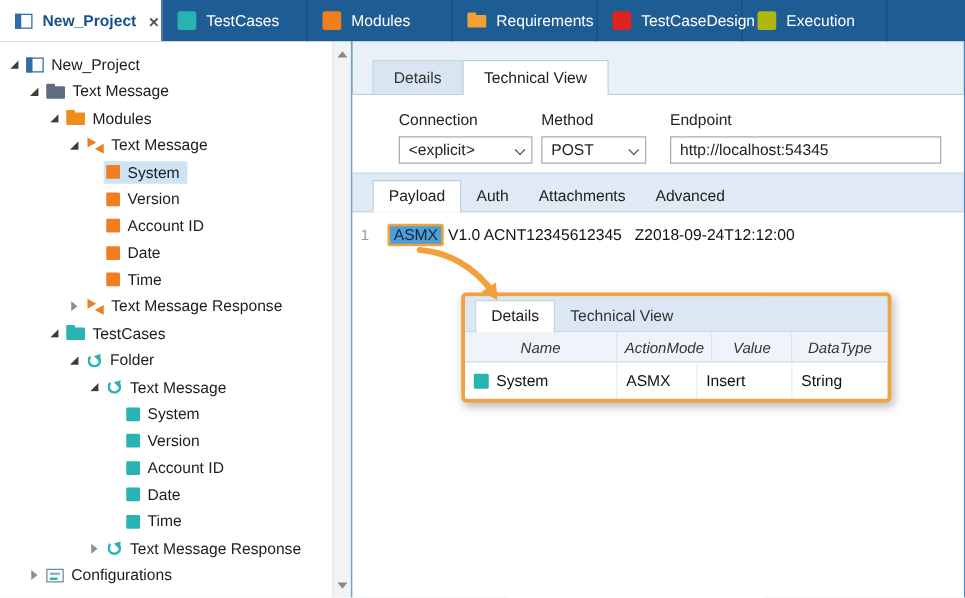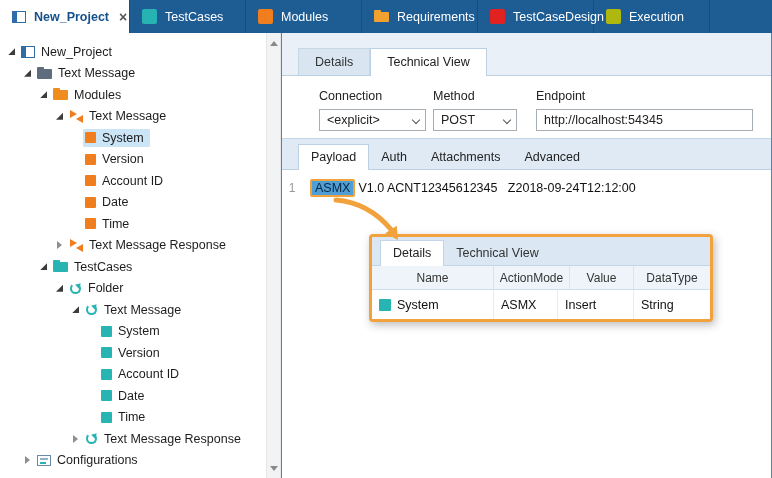--- a/index.html
+++ b/index.html
@@ -92,21 +92,21 @@
 
 .arrow{position:absolute;left:46px;top:26px;z-index:5;}
 
 
 .popup{position:absolute;left:87px;top:64px;width:344px;border:3px solid #f2a23c;border-radius:4px;background:#dbe7f2;box-shadow:2px 3px 8px rgba(60,60,60,.35);overflow:hidden;z-index:4;}
 .ptabs{display:flex;align-items:flex-end;padding-left:8px;height:29px;background:#dbe7f2;border-bottom:1px solid #c3d5e6;}
 .ptab{padding:5px 12px;color:#333;position:relative;}
 .ptab.on{background:#fff;border:1px solid #c3d5e6;border-bottom:none;margin-bottom:-1px;padding-bottom:6px;z-index:2;color:#222;}
 .ptable{background:#fff;}
 .prow{display:flex;}
-.phead .pcell{height:24px;background:#eef4f9;border-bottom:1px solid #cfdeeb;justify-content:center;font-size:12px;color:#333;}
+.phead .pcell{height:24px;background:#eef4f9;border-bottom:1px solid #cfdeeb;justify-content:center;font-size:12px;color:#333;font-style:italic;}
 .pcell{display:flex;align-items:center;border-right:1px solid #d7e3ee;}
 .pdata .pcell{height:29px;justify-content:flex-start;padding-left:7px;color:#111;border-right:1px solid #e6eef5;}
 .cw1{width:122px;} .cw2{width:64px;} .cw3{width:76px;} .cw4{flex:1;border-right:none!important;}
 .bld{font-weight:normal;}
 .namecell{gap:6px;}
 </style>
 </head>
 <body>
 
 <div class="app">

